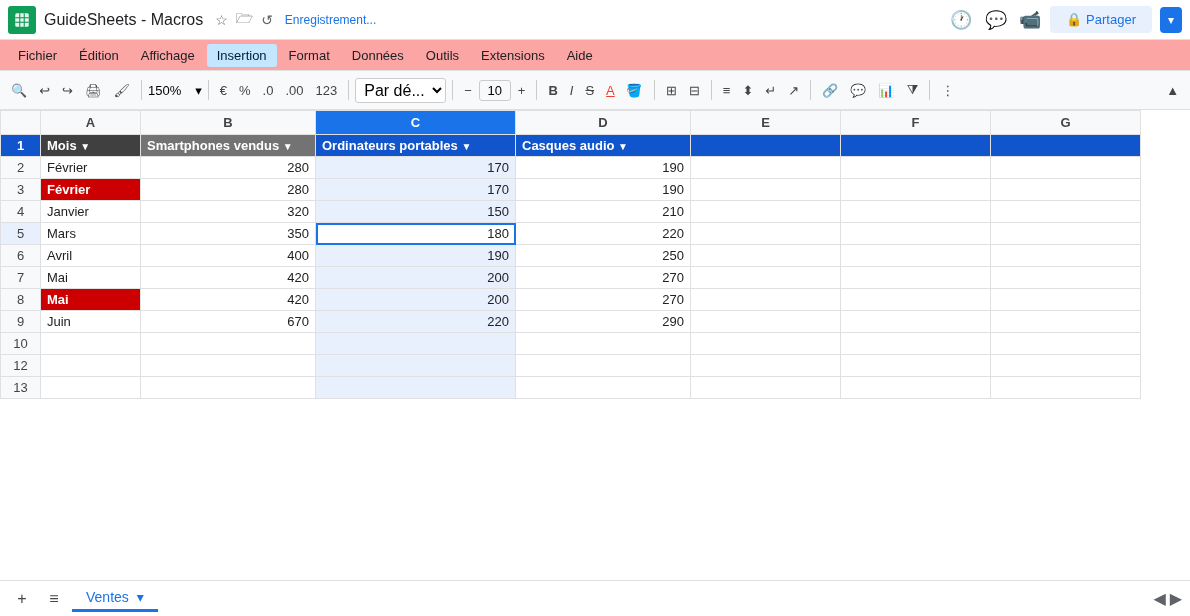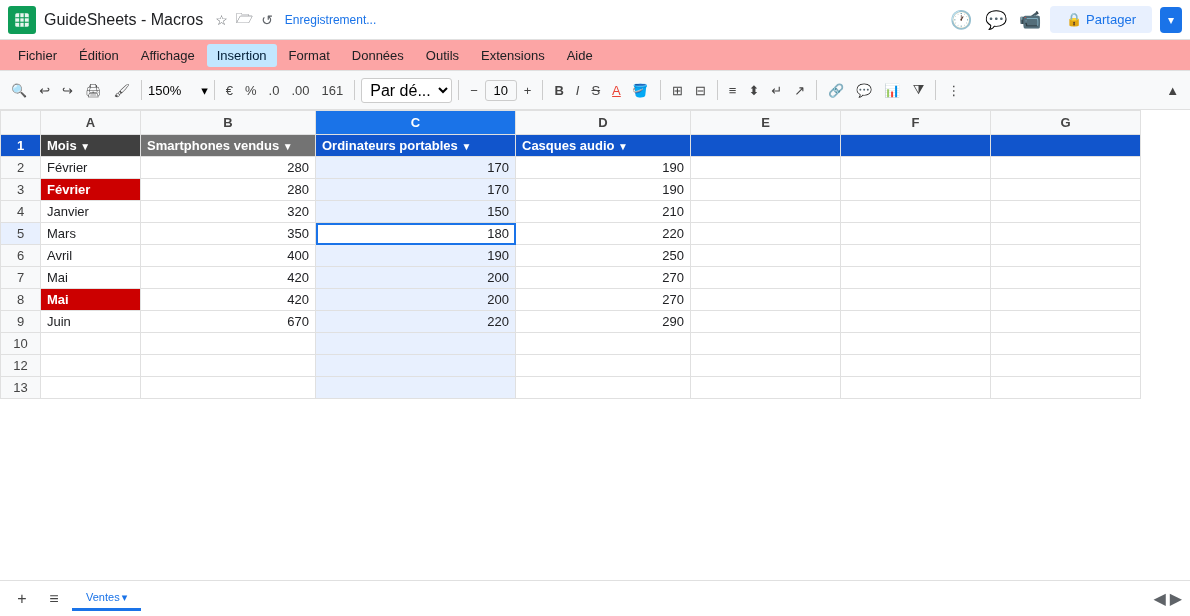--- a/index.html
+++ b/index.html
@@ -46,21 +46,21 @@
     #toolbar {
       display: flex; align-items: center; height: 40px;
       background: #f8f9fa; border-top: 1px solid #e0e0e0;
       border-bottom: 1px solid #e0e0e0; padding: 0 6px; gap: 2px; flex-wrap: nowrap;
     }
     .tb-btn {
       padding: 4px 5px; border: none; background: none; cursor: pointer;
       color: #444; font-size: 13px; border-radius: 3px; display: flex; align-items: center;
     }
     .tb-sep { width: 1px; height: 20px; background: #ccc; margin: 0 4px; }
-    .tb-zoom { display: flex; align-items: flex-start; gap: 20px; font-size: 13px; }
+    .tb-zoom { display: flex; align-items: flex-start; gap: 14px; font-size: 13px; }
     .tb-select {
       border: 1px solid #ccc; border-radius: 3px; padding: 2px 4px;
       font-size: 16px; background: white; cursor: pointer;
     }
     .tb-font-size { display: flex; align-items: center; gap: 2px; }
     .tb-font-size .fs-val {
       width: 32px; text-align: center; border: 1px solid #ccc;
       border-radius: 3px; padding: 2px; font-size: 13px;
     }
 
@@ -117,22 +117,22 @@
       display: flex; align-items: center; height: 36px;
       background: #fff; border-top: 1px solid #e0e0e0; padding: 0 8px; gap: 4px;
     }
     #tabbar .tab-add, #tabbar .tab-menu {
       width: 28px; height: 28px; border: none; background: none;
       cursor: pointer; color: #444; font-size: 16px; border-radius: 50%;
       display: flex; align-items: center; justify-content: center;
     }
     #tabbar .sheet-tab {
       padding: 4px 14px; border: none; border-radius: 4px 4px 0 0;
-      cursor: pointer; font-size: 11px; font-weight: 500;
-      display: flex; align-items: flex-start; gap: 2px;
+      cursor: pointer; font-size: 14px; font-weight: 500;
+      display: flex; align-items: flex-start; gap: 8px;
     }
     #tabbar .sheet-tab.active {
       background: #fff; color: #1a73e8; border-bottom: 3px solid #1a73e8;
     }
     #tabbar .sheet-tab:not(.active) { background: #f1f3f4; color: #444; }
 
     html, body { width: 1190px; height: 616px; overflow: hidden; }
 
     #app { display: flex; flex-direction: column; height: 616px; width: 1190px; }
 
@@ -192,21 +192,21 @@
     <div class="tb-sep"></div>
     <div class="tb-zoom">
       <span>150%</span>
       <span>▾</span>
     </div>
     <div class="tb-sep"></div>
     <button class="tb-btn">€</button>
     <button class="tb-btn">%</button>
     <button class="tb-btn">.0</button>
     <button class="tb-btn">.00</button>
-    <button class="tb-btn">161</button>
+    <button class="tb-btn">123</button>
     <div class="tb-sep"></div>
     <select class="tb-select">
       <option>Par dé...</option>
     </select>
     <div class="tb-sep"></div>
     <button class="tb-btn">−</button>
     <div class="tb-font-size">
       <span class="fs-val">10</span>
     </div>
     <button class="tb-btn">+</button>

